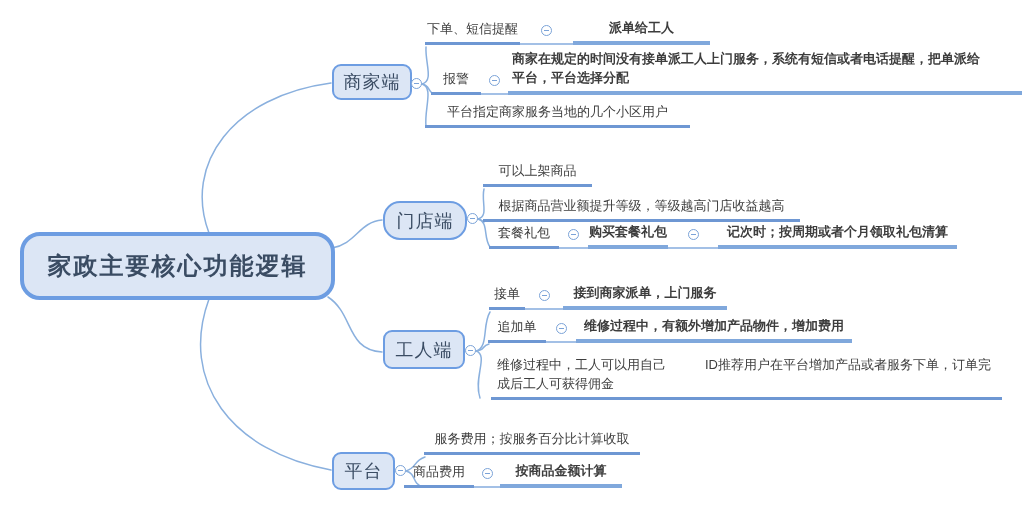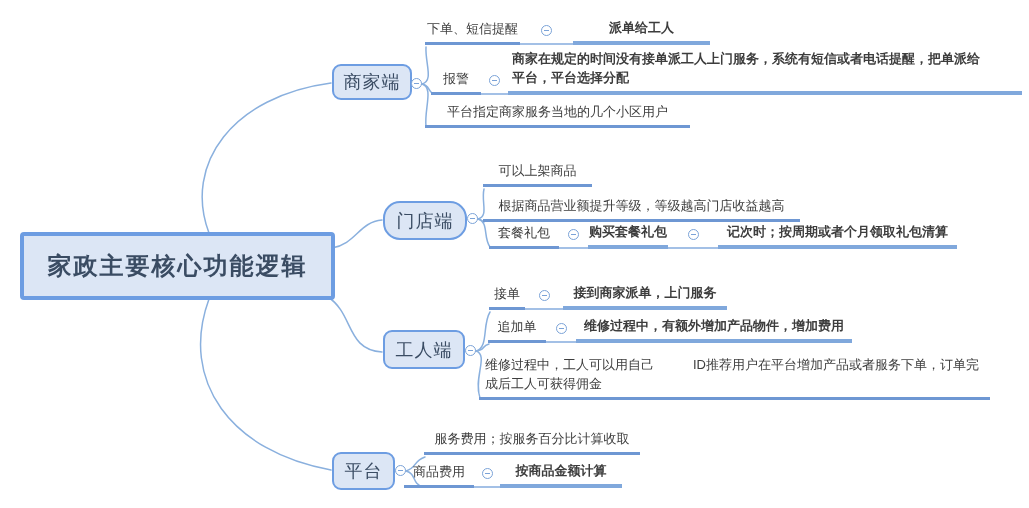--- a/index.html
+++ b/index.html
@@ -10,21 +10,21 @@
   svg.wires{position:absolute;left:0;top:0;width:1029px;height:508px;pointer-events:none;}
   svg.wires path{fill:none;stroke:var(--curve,#8ab0de);stroke-width:1.5;stroke-linecap:round;}
 
   
   .topic{
     position:absolute;display:flex;align-items:center;justify-content:center;
     background:var(--node-fill,#dce6f5);border:2.5px solid var(--node-border,#6d9de2);
     border-radius:9px;color:var(--text-dark,#3a4c63);font-size:18px;box-sizing:border-box;
     letter-spacing:1px;cursor:default;
   }
-  .topic.central{border-width:4.5px;border-radius:4px;font-size:24px;font-weight:bold;letter-spacing:2px;}
+  .topic.central{border-width:4.5px;border-radius:20px;font-size:24px;font-weight:bold;letter-spacing:2px;}
 
   
   .row{position:absolute;display:flex;align-items:flex-end;transform:translateY(-100%);}
   .seg{
     box-sizing:border-box;font-size:13px;line-height:19px;color:var(--leaf-text,#3d3d3d);
     text-align:center;padding:0 0 4px 0;border-bottom:3px solid var(--line-l2,#6e97d3);
     white-space:nowrap;
   }
   .seg.lv3{border-bottom-width:4px;border-bottom-color:var(--line-l3,#80a8dc);font-weight:bold;}
   .seg.para{white-space:normal;text-align:left;}
@@ -150,21 +150,21 @@
     <div class="seg" style="width:58px;">追加单</div>
     <div class="conn" style="width:30px;">
       <span class="collapse">
           <span class="minus"></span>
         </span>
     </div>
     <div class="seg lv3" style="width:276px;">维修过程中，有额外增加产品物件，增加费用</div>
   </div>
 
   <div class="row" style="left:479px;top:400px;">
-    <div class="seg para" style="width:511px;padding:0 2px 4px 6px;">维修过程中，工人可以用自己　　　ID推荐用户在平台增加产品或者服务下单，订单完成后工人可获得佣金</div>
+    <div class="seg para" style="width:511px;padding:0 2px 4px 6px;margin-left:12px;">维修过程中，工人可以用自己　　　ID推荐用户在平台增加产品或者服务下单，订单完成后工人可获得佣金</div>
   </div>
 
   <div class="row" style="left:424px;top:455px;">
     <div class="seg" style="width:216px;">服务费用；按服务百分比计算收取</div>
   </div>
 
   <div class="row" style="left:404px;top:488px;">
     <div class="seg" style="width:70px;">商品费用</div>
     <div class="conn" style="width:26px;">
       <span class="collapse">

